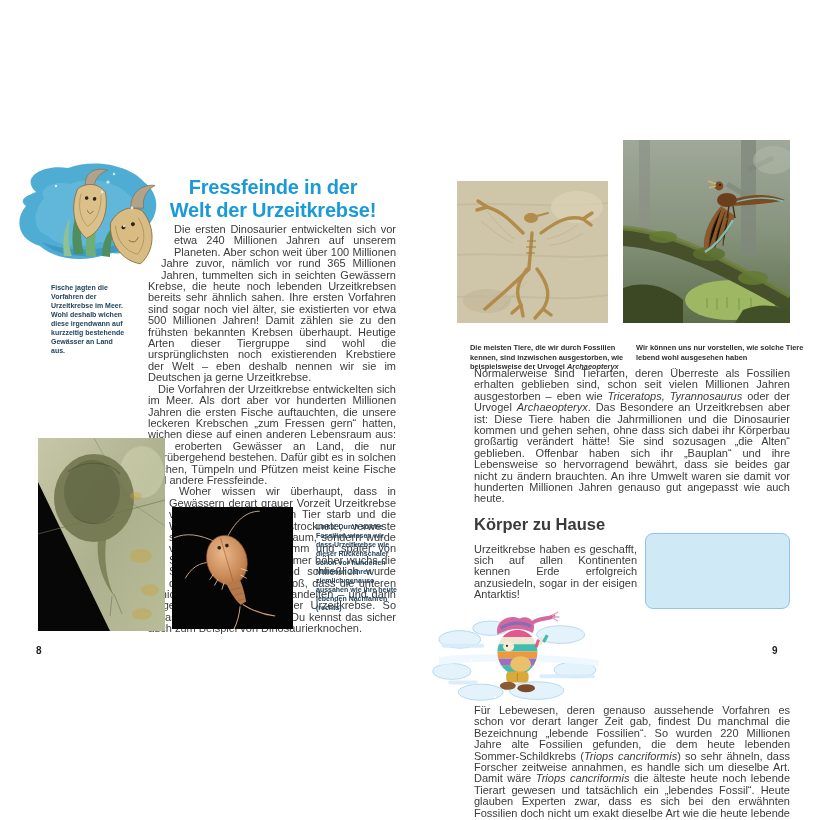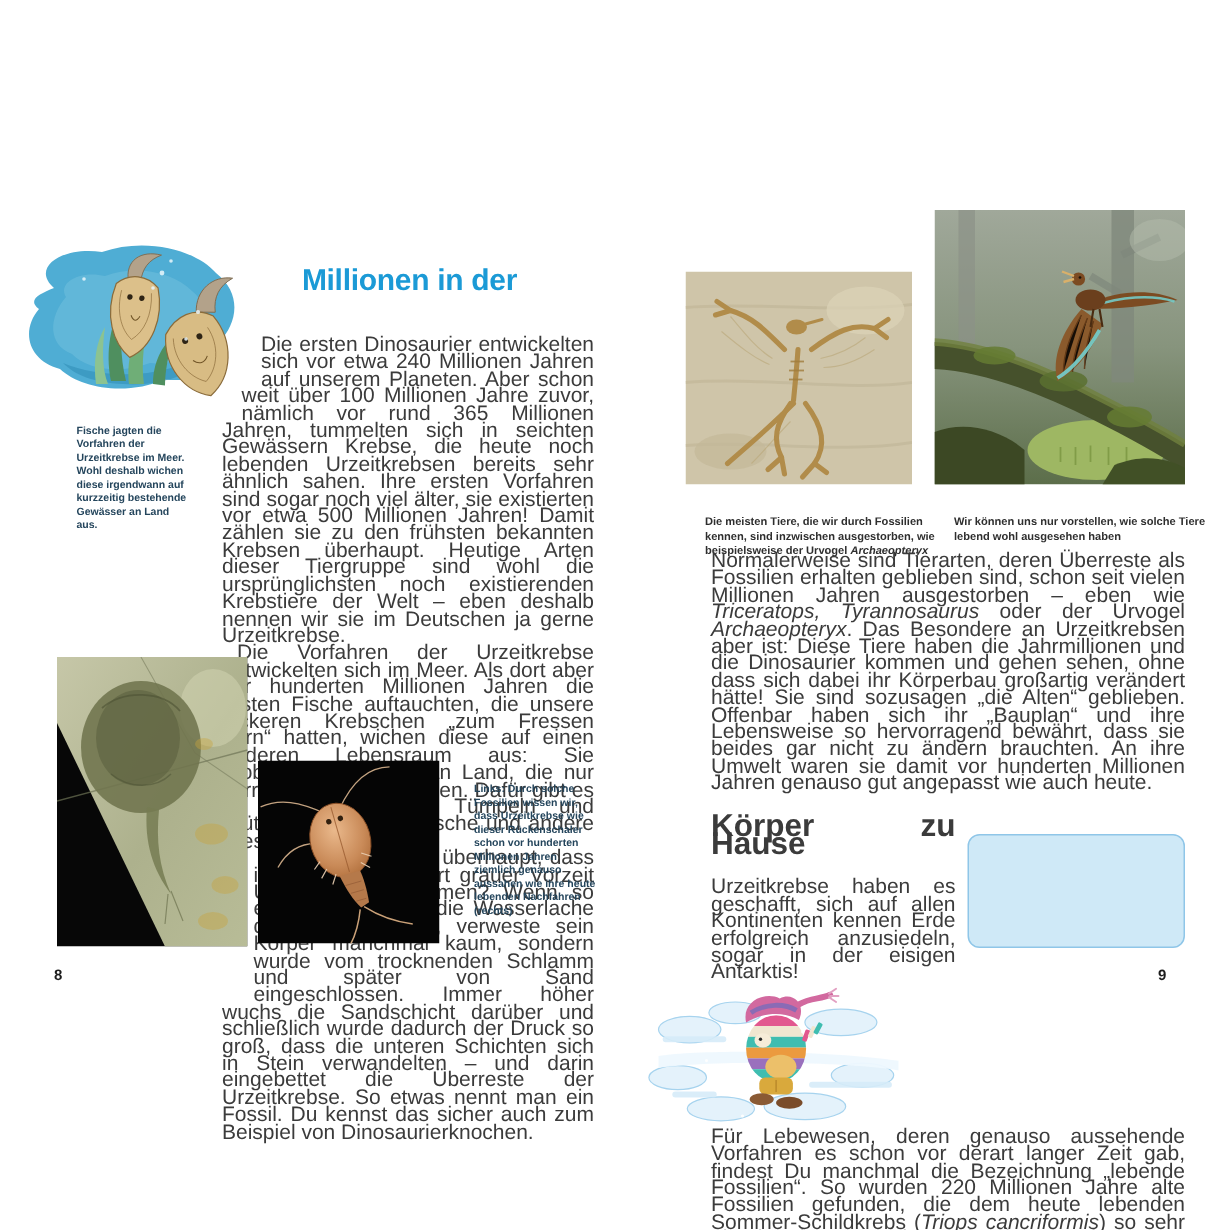--- a/index.html
+++ b/index.html
@@ -3,21 +3,21 @@
 <meta charset="utf-8">
 <style>
   html,body{margin:0;padding:0;background:#ffffff;}
   .spread{position:relative;width:820px;height:820px;background:#ffffff;overflow:hidden;
           font-family:"Liberation Sans",sans-serif;}
   .abs{position:absolute;}
 
   
   .title{left:150px;top:176px;width:246px;text-align:center;color:#1b9ad6;
          font-size:20px;line-height:23px;font-weight:bold;letter-spacing:-0.2px;margin:0;}
-  .bodycol{color:#3b3b3b;font-size:14px;line-height:11.4px;text-align:justify;}
+  .bodycol{color:#3b3b3b;font-size:11px;line-height:11.4px;text-align:justify;}
   .bodycol p{margin:0;}
   .bodycol p.ind{text-indent:10px;}
   .body-left{left:148px;top:224px;width:248px;}
   .body-right{left:474px;top:368px;width:316px;}
   .body-right .p2{margin-top:5px;}
 
   
   .sp-illu-a{float:left;width:26px;height:23px;}
   .sp-illu-b{float:left;clear:left;width:13px;height:23px;}
   .sp-fossil{float:left;width:21px;height:58px;margin-top:34px;}
@@ -90,21 +90,21 @@
           <circle cx="102" cy="18" r="1.2"></circle>
           <circle cx="90" cy="36" r="1.2"></circle>
         <circle cx="120" cy="52" r="1.4"></circle>
           <circle cx="44" cy="30" r="1.2"></circle>
           <circle cx="112" cy="70" r="1.2"></circle>
       </g>
     </svg>
 
     <p class="abs cap cap-blue cap-fish">Fische jagten die Vorfahren der Urzeitkrebse im Meer. Wohl deshalb wichen diese irgendwann auf kurzzeitig bestehende Gewässer an Land aus.</p>
 
-    <h1 class="abs title"><span>Millionen in der</span><br></h1>
+    <h1 class="abs title"><span>Fressfeinde in der</span><br><span>Welt der Urzeitkrebse!</span></h1>
 
     <div class="abs bodycol body-left">
       <p><span class="sp-illu-a"></span><span class="sp-illu-b"></span><span>Die ersten Dinosaurier entwickelten sich vor etwa 240 Millionen Jahren auf unserem Planeten. Aber schon weit über 100 Millionen Jahre zuvor, nämlich vor rund 365 Millionen Jahren, tummelten sich in seichten Gewässern Krebse, die heute noch lebenden Urzeitkrebsen bereits sehr ähnlich sahen. Ihre ersten Vorfahren sind sogar noch viel älter, sie existierten vor etwa 500 Millionen Jahren! Damit zählen sie zu den frühsten bekannten Krebsen überhaupt. Heutige Arten dieser Tiergruppe sind wohl die ursprünglichsten noch existierenden Krebstiere der Welt – eben deshalb nennen wir sie im Deutschen ja gerne Urzeitkrebse.</span></p>
       <p class="ind">Die Vorfahren der Urzeitkrebse entwickelten sich im Meer. Als dort aber vor hunderten Millionen Jahren die ersten Fische auftauchten, die unsere leckeren Krebschen „zum Fressen gern“ hatten, wichen diese auf einen anderen Lebensraum aus: Sie eroberten Gewässer an Land, die nur vorrübergehend bestehen. Dafür gibt es in solchen Lachen, Tümpeln und Pfützen meist keine Fische und andere Fressfeinde.</p>
       <p class="ind"><span class="sp-fossil"></span><span>Woher wissen wir überhaupt, dass in Gewässern derart grauer Vorzeit Urzeitkrebse vorkamen? Wenn so ein Tier starb und die Wasserlache dann austrocknete, verweste sein Körper manchmal kaum, sondern wurde vom trocknenden Schlamm und später von Sand eingeschlossen. Immer höher wuchs die Sandschicht darüber und schließlich wurde dadurch der Druck so groß, dass die unteren Schichten sich in Stein verwandelten – und darin eingebettet die Überreste der Urzeitkrebse. So etwas nennt man ein Fossil. Du kennst das sicher auch zum Beispiel von Dinosaurierknochen.</span></p>
     </div>
 
     <svg class="abs ph-fossil-triops" viewBox="0 0 127 193">
       <defs>
         <linearGradient id="stoneG" x1="0" y1="0" x2="1" y2="1">

